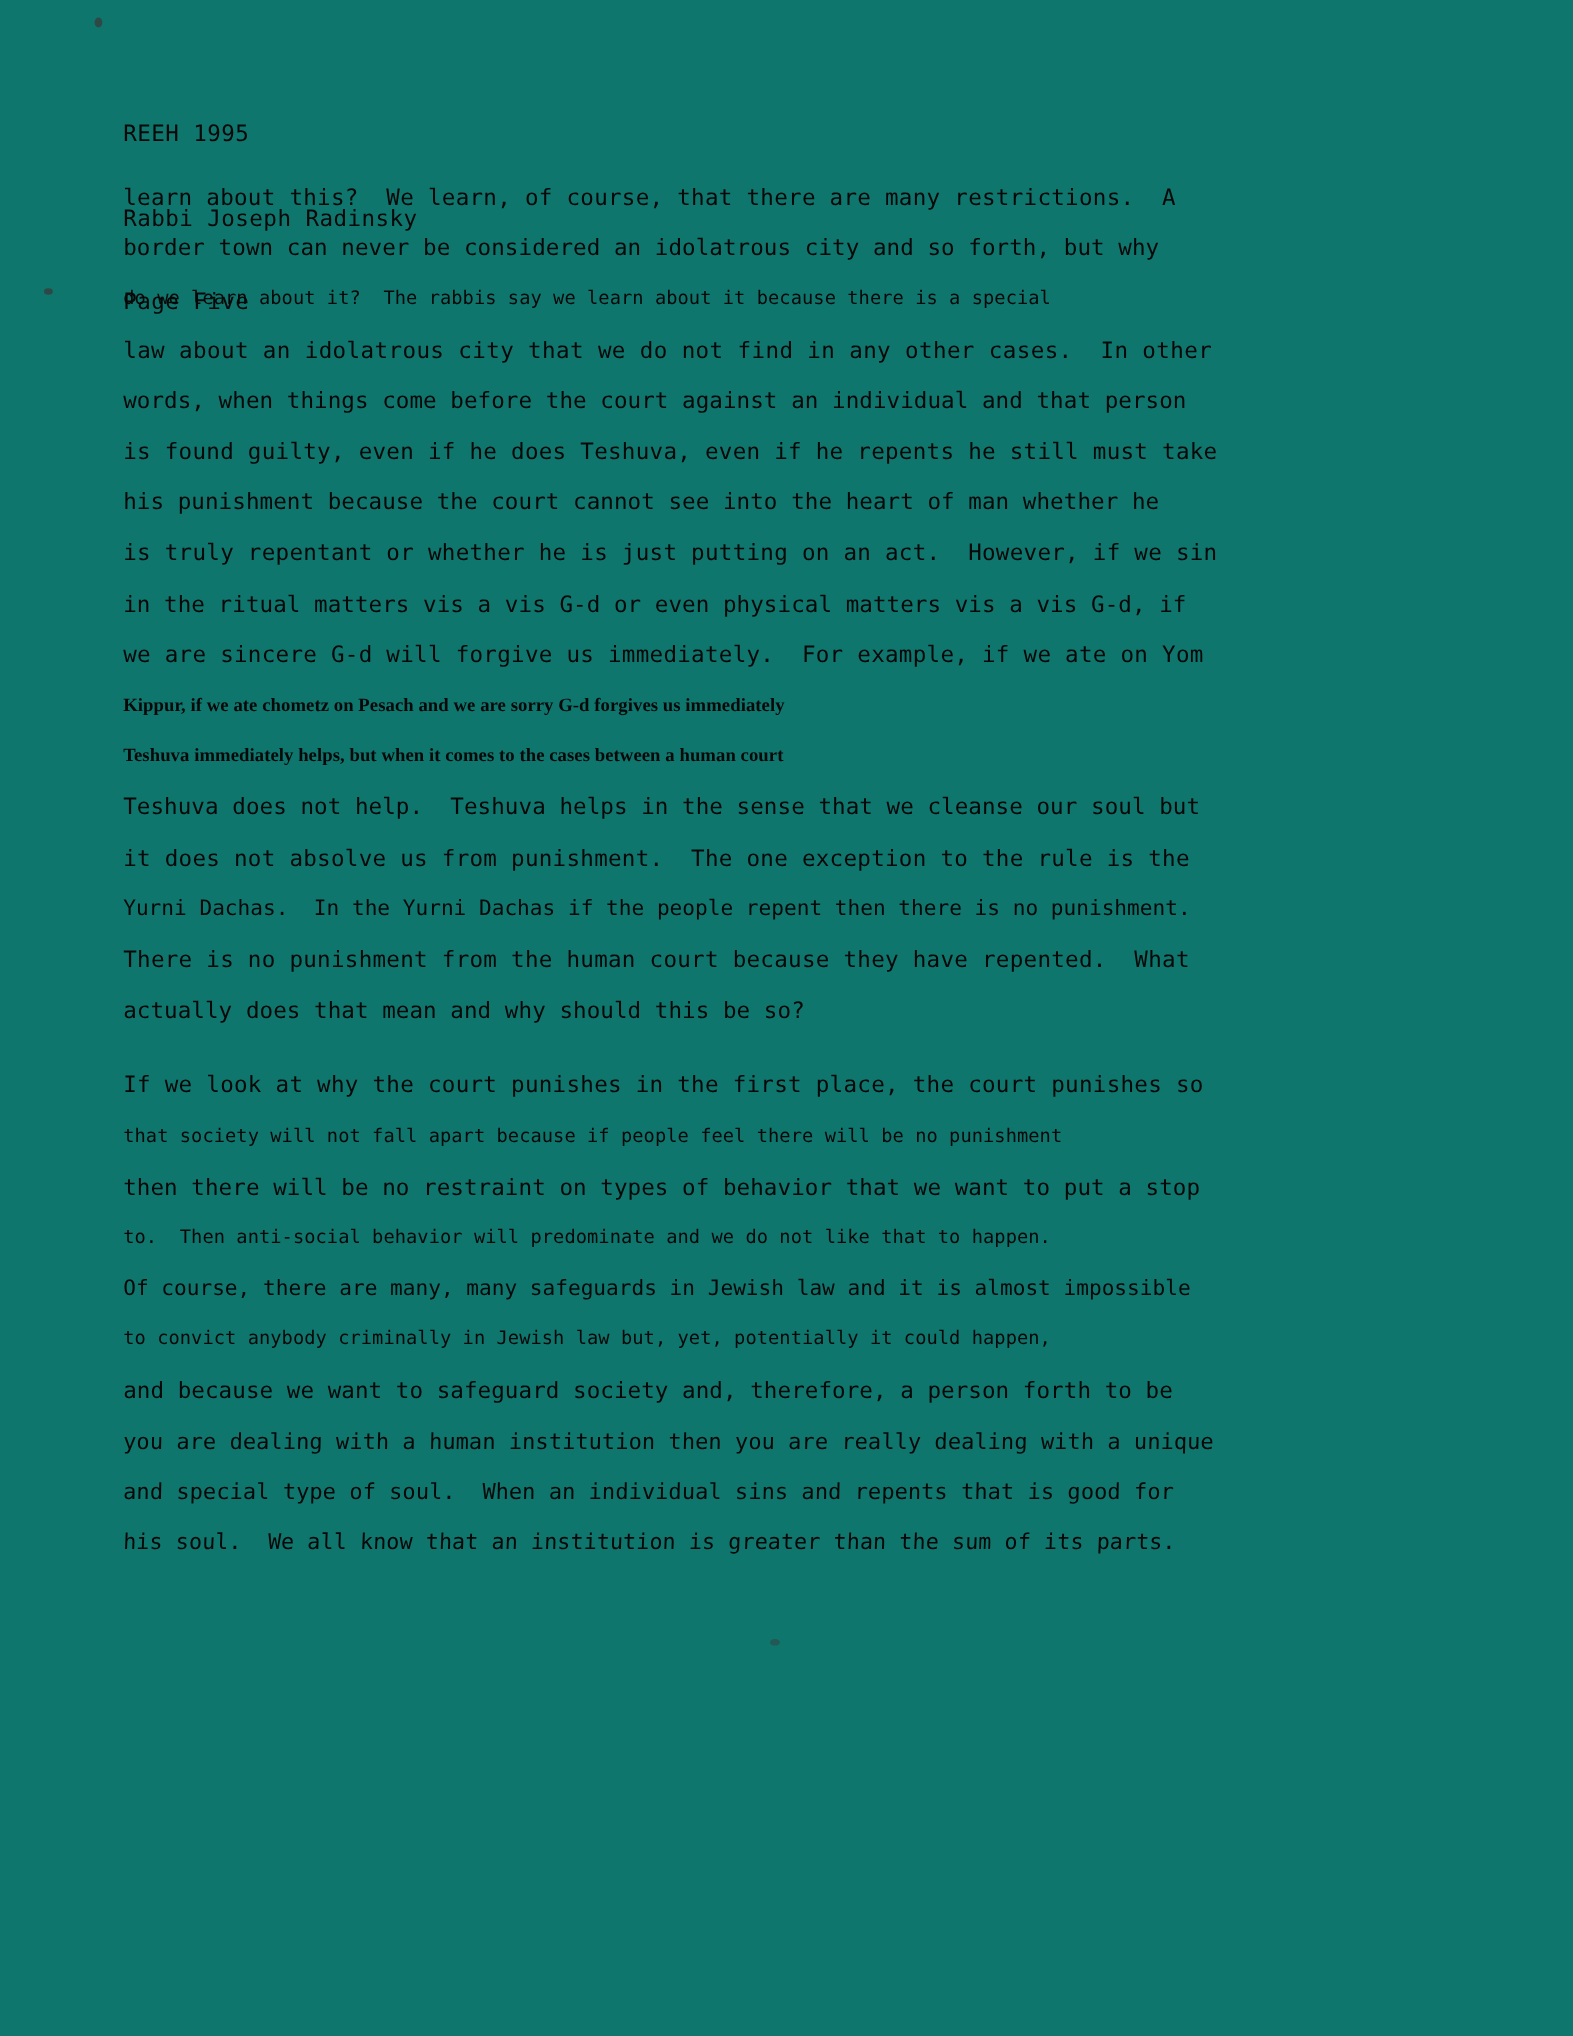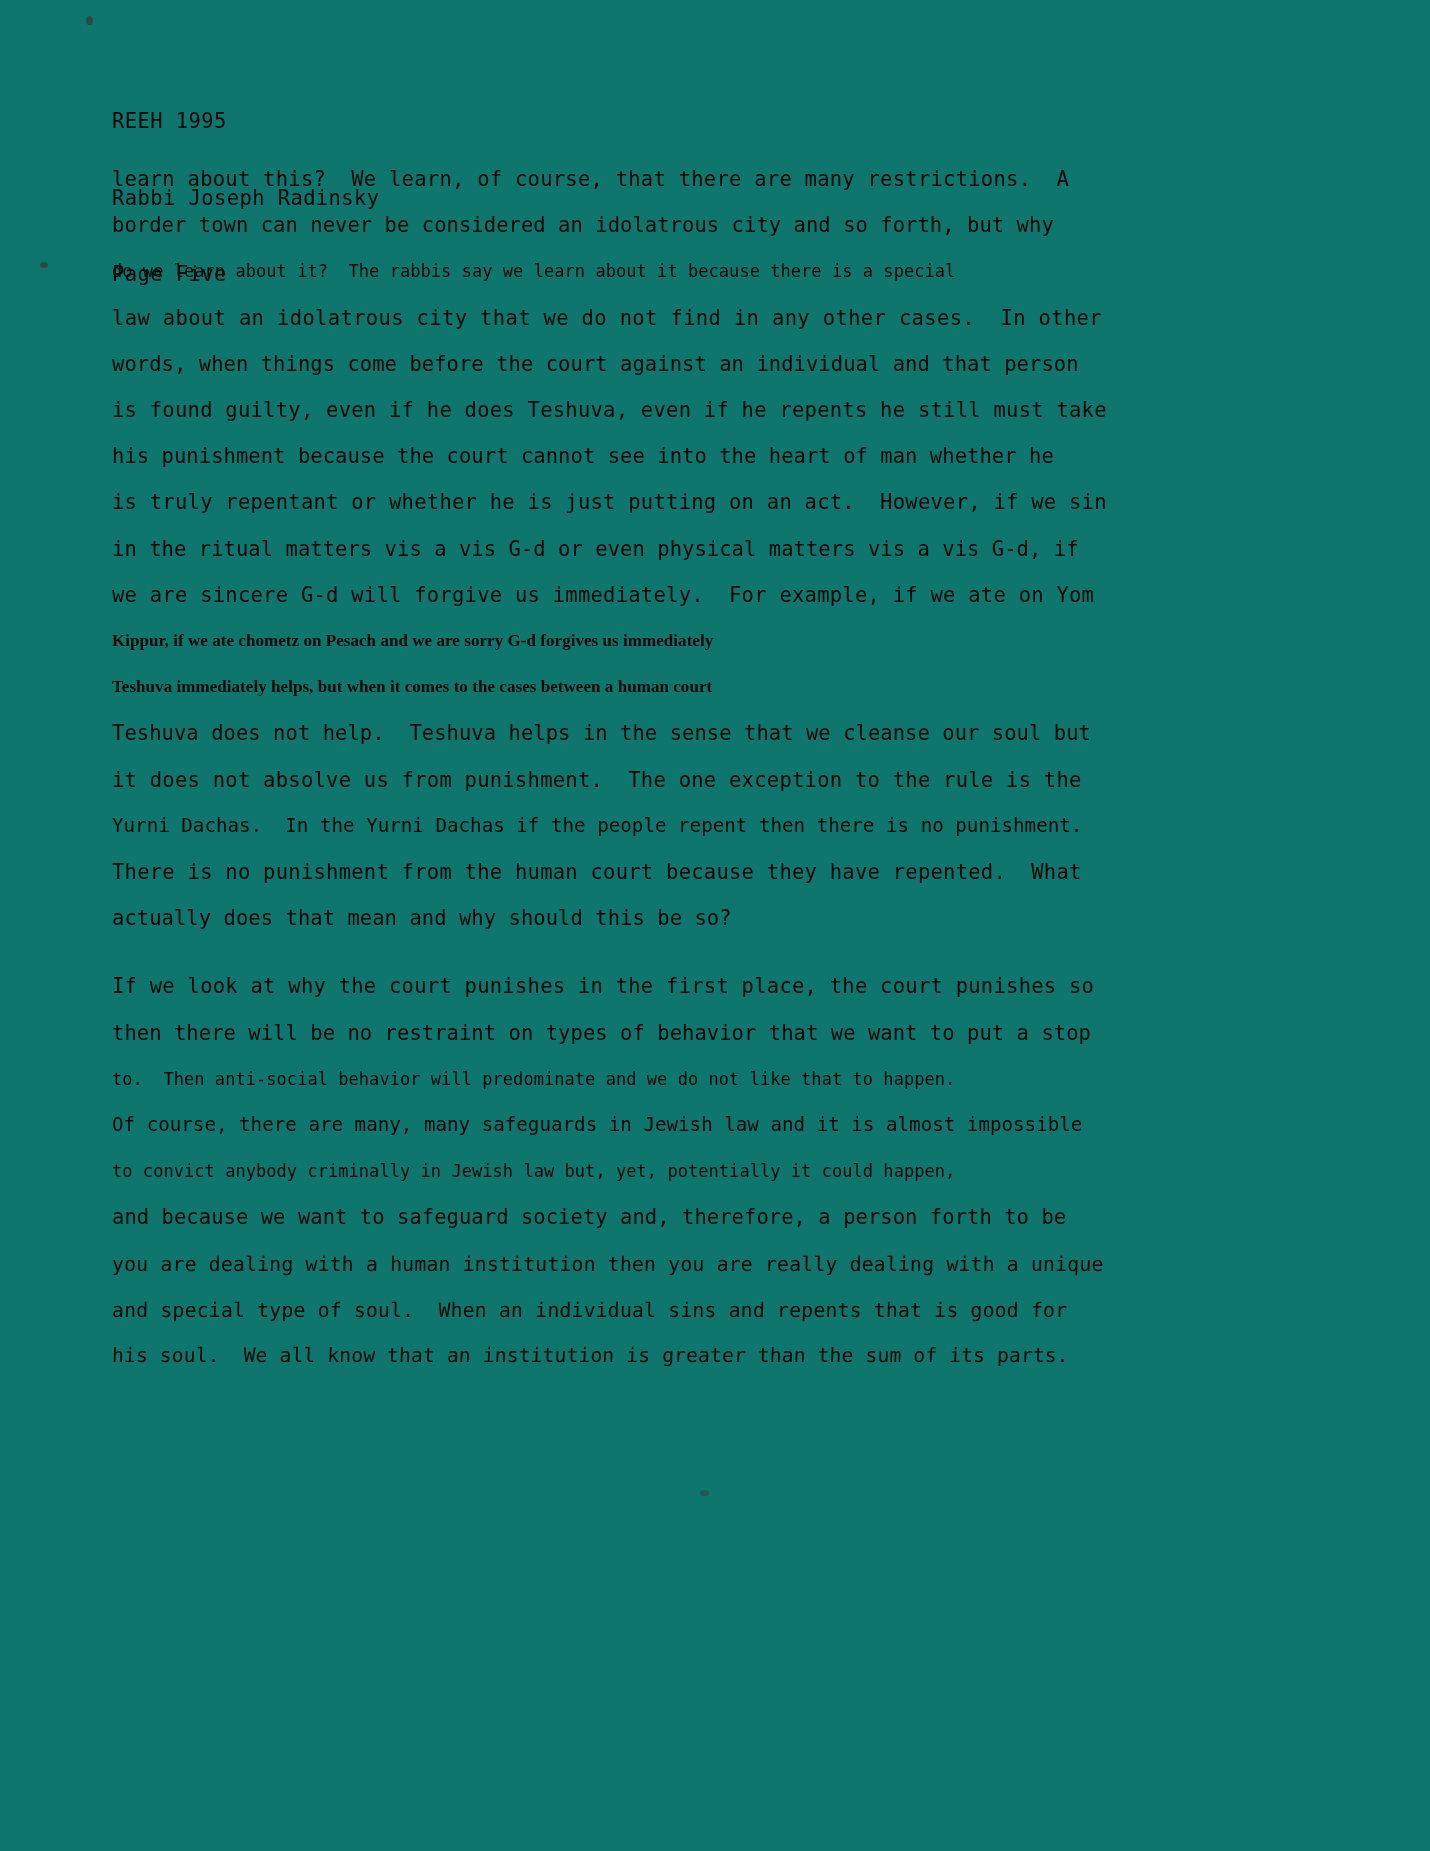--- a/index.html
+++ b/index.html
@@ -97,20 +97,21 @@
       <span class="tline tight heavy">Teshuva immediately helps, but when it comes to the cases between a human court</span>
       <span class="tline j-b">Teshuva does not help.  Teshuva helps in the sense that we cleanse our soul but</span>
       <span class="tline j-a">it does not absolve us from punishment.  The one exception to the rule is the</span>
       <span class="tline tighter">Yurni Dachas.  In the Yurni Dachas if the people repent then there is no punishment.</span>
       <span class="tline j-a">There is no punishment from the human court because they have repented.  What</span>
       <span class="tline j-b">actually does that mean and why should this be so?</span>
     </p>
 
     <p class="para p2">
       <span class="tline j-a">If we look at why the court punishes in the first place, the court punishes so</span>
+      <span class="tline tight">that society will not fall apart because if people feel there will be no punishment</span>
       <span class="tline j-b">then there will be no restraint on types of behavior that we want to put a stop</span>
       <span class="tline tight">to.  Then anti-social behavior will predominate and we do not like that to happen.</span>
       <span class="tline tighter">Of course, there are many, many safeguards in Jewish law and it is almost impossible</span>
       <span class="tline tight">to convict anybody criminally in Jewish law but, yet, potentially it could happen,</span>
       <span class="tline j-b">and because we want to safeguard society and, therefore, a person forth to be</span>
       <span class="tline tight lean">you are dealing with a human institution then you are really dealing with a unique</span>
       <span class="tline j-b lean">and special type of soul.  When an individual sins and repents that is good for</span>
       <span class="tline tight lean2">his soul.  We all know that an institution is greater than the sum of its parts.</span>
     </p>
 

